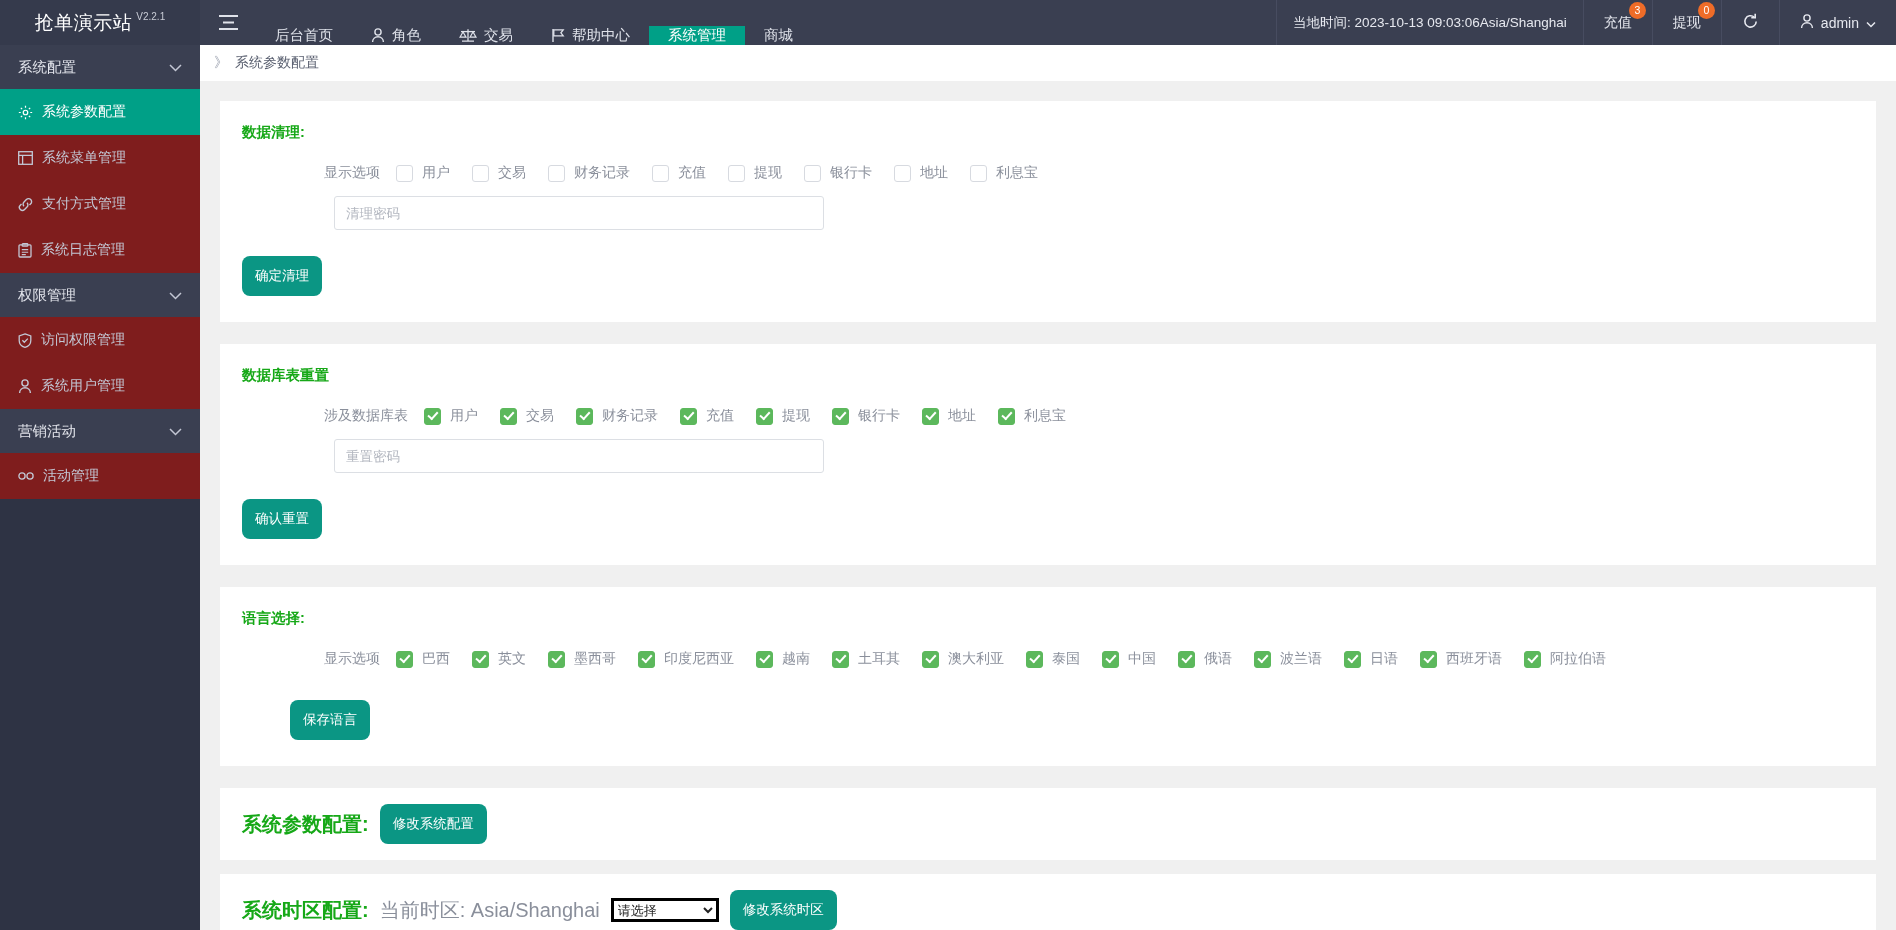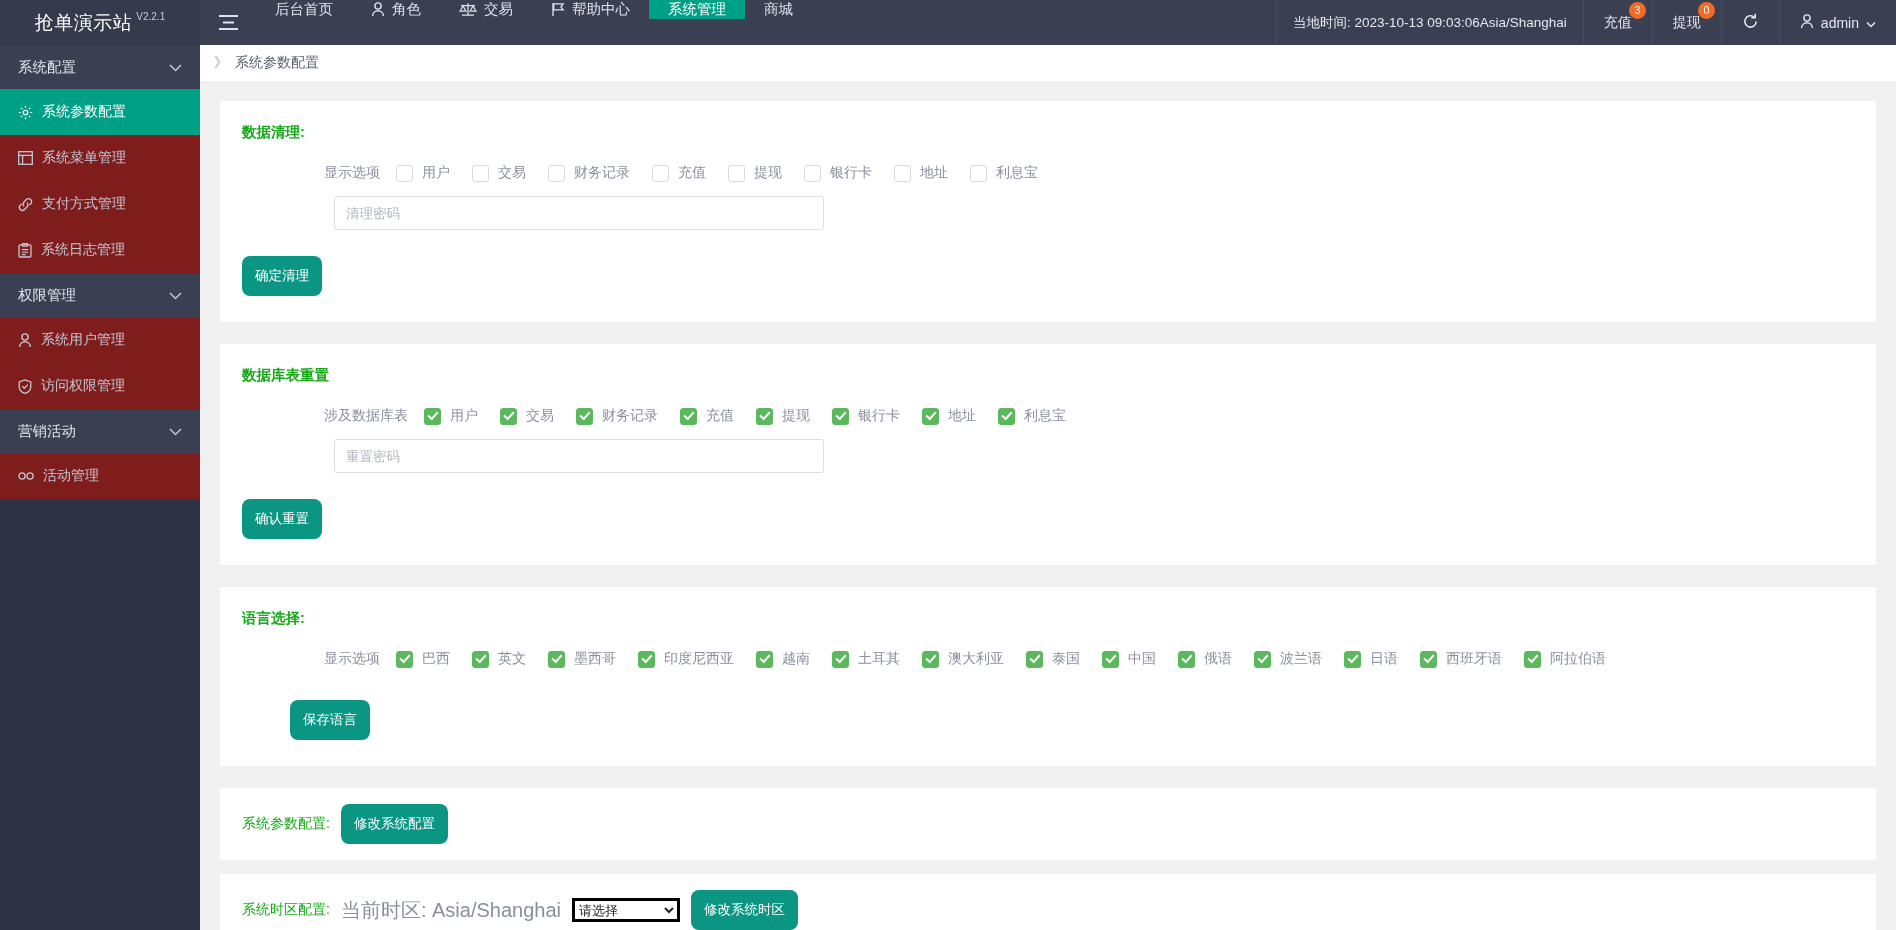--- a/index.html
+++ b/index.html
@@ -28,21 +28,21 @@
   }
   .brand-name { font-size: 19px; color: #ffffff; letter-spacing: .5px; }
   .brand-ver { font-size: 10px; color: #c9ccd6; align-self: flex-start; margin-top: 11px; }
 
   .hamburger {
     width: 56px; display: flex; align-items: center; justify-content: center;
     cursor: pointer;
   }
   .hamburger svg { display:block; }
 
-  .topnav { display: flex; align-items: flex-start; }
+  .topnav { display: flex; align-items: flex-end; }
   .topnav-item {
     display: flex; align-items: center; gap: 7px;
     padding: 0 19px;
     font-size: 14.5px; color: #dfe2ea; cursor: pointer; white-space: nowrap;
   }
   .topnav-item.active { background: #00a087; color: #fff; }
   .topnav-item svg { display:block; }
 
   .topbar-right {
     margin-left: auto; display: flex; align-items: stretch;
@@ -158,21 +158,21 @@
   .btn {
     display: inline-flex; align-items: center; justify-content: center;
     background: #0b9684; color: #ffffff;
     border: none; border-radius: 8px;
     font-size: 13.5px; height: 40px; padding: 0 13px;
     cursor: pointer; font-family: "Liberation Sans", sans-serif;
   }
   .btn-row { margin-top: 26px; padding-left: 0; }
 
   .inline-row { display: flex; align-items: center; gap: 11px; }
-  .inline-label { color: #16a817; font-size: 14px; font-weight: normal; white-space: nowrap; }
+  .inline-label { color: #16a817; font-size: 20px; font-weight: bold; white-space: nowrap; }
   .muted { color: #8a8f9b; font-size: 20px; white-space: nowrap; }
   .tz-select {
     height: 24px; width: 108px;
     border: 3px solid #000000; border-radius: 0;
     font-size: 13px; font-family: "Liberation Sans", sans-serif;
     background: #fff; color: #222;
   }
 </style>
 </head>
 <body>
@@ -326,34 +326,34 @@
       <span>权限管理</span>
       <span class="caret">
         <svg width="13" height="8" viewBox="0 0 13 8">
             <path d="M1 1 6.5 6.5 12 1" fill="none" stroke="#c3c7d4" stroke-width="1.5"></path>
           </svg>
       </span>
     </div>
     <div class="side-item">
       <span>
         <svg width="14" height="15" viewBox="0 0 14 15">
+            <path d="M7 .9 12.8 3v4.5c0 3.6-2.5 6-5.8 6.8C3.7 13.5 1.2 11.1 1.2 7.5V3z" fill="none" stroke="#c3c7d4" stroke-width="1.3"></path>
+            <path d="M4.4 7.3 6.3 9.2 9.8 5.6" fill="none" stroke="#c3c7d4" stroke-width="1.3"></path>
+          </svg>
+      </span>
+      <span>访问权限管理</span>
+    </div>
+    <div class="side-item">
+      <span>
+        <svg width="14" height="15" viewBox="0 0 14 15">
             <circle cx="7" cy="4" r="3.1" fill="none" stroke="#c3c7d4" stroke-width="1.4"></circle>
             <path d="M1.6 14c0-3.1 2.4-5.2 5.4-5.2s5.4 2.1 5.4 5.2" fill="none" stroke="#c3c7d4" stroke-width="1.4"></path>
           </svg>
       </span>
       <span>系统用户管理</span>
-    </div>
-    <div class="side-item">
-      <span>
-        <svg width="14" height="15" viewBox="0 0 14 15">
-            <path d="M7 .9 12.8 3v4.5c0 3.6-2.5 6-5.8 6.8C3.7 13.5 1.2 11.1 1.2 7.5V3z" fill="none" stroke="#c3c7d4" stroke-width="1.3"></path>
-            <path d="M4.4 7.3 6.3 9.2 9.8 5.6" fill="none" stroke="#c3c7d4" stroke-width="1.3"></path>
-          </svg>
-      </span>
-      <span>访问权限管理</span>
     </div>
 
     <div class="side-group">
       <span>营销活动</span>
       <span class="caret">
         <svg width="13" height="8" viewBox="0 0 13 8">
             <path d="M1 1 6.5 6.5 12 1" fill="none" stroke="#c3c7d4" stroke-width="1.5"></path>
           </svg>
       </span>
     </div>

